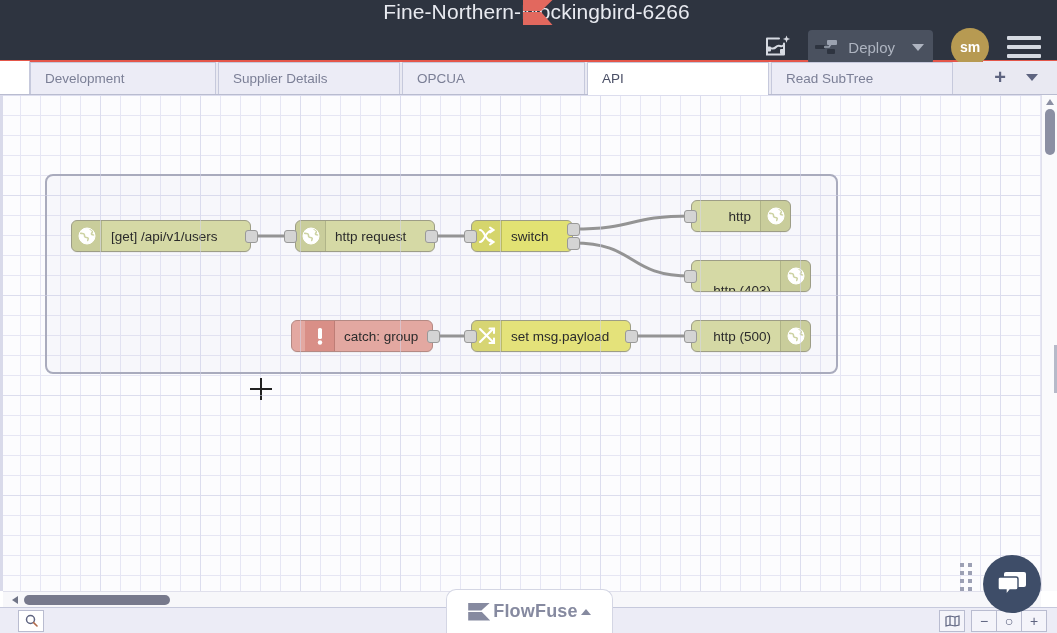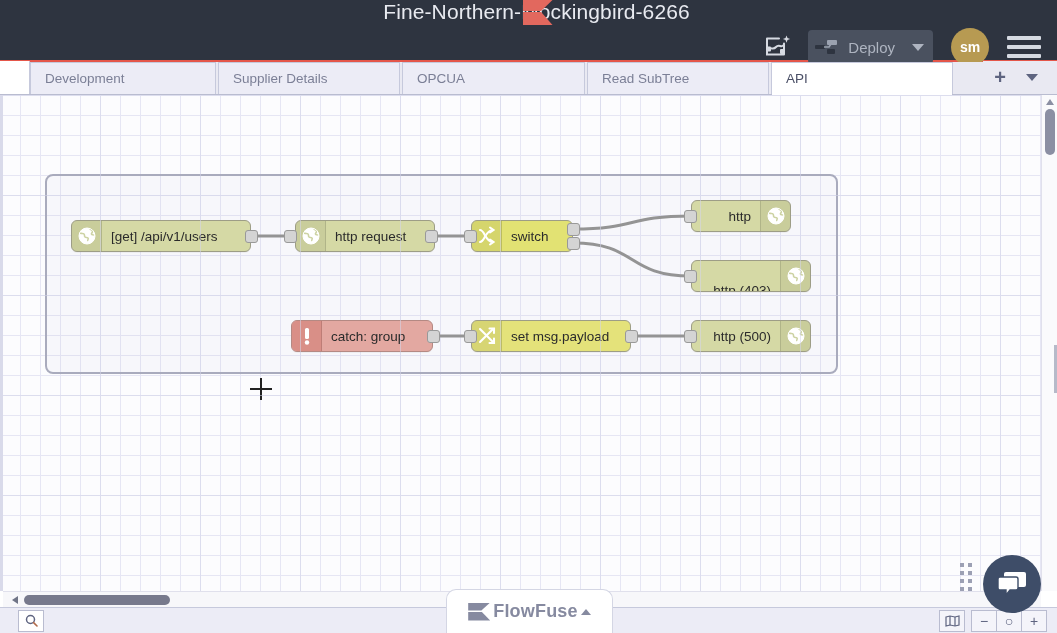--- a/index.html
+++ b/index.html
@@ -115,21 +115,21 @@
   .node .ico{
     width:30px; height:100%; display:flex; align-items:center; justify-content:center;
     background:rgba(0,0,0,.055); flex:0 0 30px;
   }
   .node .ico.right{ border-left:1px solid rgba(0,0,0,.12); }
   .node .ico.left{ border-right:1px solid rgba(0,0,0,.12); }
   .node .lbl{ padding:0 9px; white-space:nowrap; }
   .n-http{ background:#d5d9a5; }
   .n-switch{ background:#e2e273; }
   .n-change{ background:#e4e27a; }
-  .n-catch{ background:#e3a8a1; border-color:#b48983; }
+  .n-catch{ background:#e3a8a1; border-color:#b48983;padding-left:13px; }
   .n-catch .ico{ background:#d98f87; }
 
   .port{
     position:absolute; width:13px; height:13px; border-radius:3px;
     background:#d4d4d4; border:1px solid #999; z-index:4;
   }
 
   .wires{ position:absolute; left:0; top:0; width:1054px; height:496px; pointer-events:none; }
 
   .cursor-cross{ position:absolute; width:22px; height:22px; }
@@ -252,25 +252,25 @@
     <div class="tab-gutter"></div>
     <div class="tab" style="width:186px">
       <span>Development</span>
     </div>
     <div class="tab" style="width:182px">
       <span>Supplier Details</span>
     </div>
     <div class="tab" style="width:183px">
       <span>OPCUA</span>
     </div>
+    <div class="tab active" style="width:182px">
+      <span>API</span>
+    </div>
     <div class="tab" style="width:182px">
       <span>Read SubTree</span>
-    </div>
-    <div class="tab active" style="width:182px">
-      <span>API</span>
     </div>
     <div class="tab-actions">
       <div class="tab-add">+</div>
       <div class="tab-menu">
         <i class="caret-sm"></i>
       </div>
     </div>
   </div>
 
   <div class="canvas-wrap">

